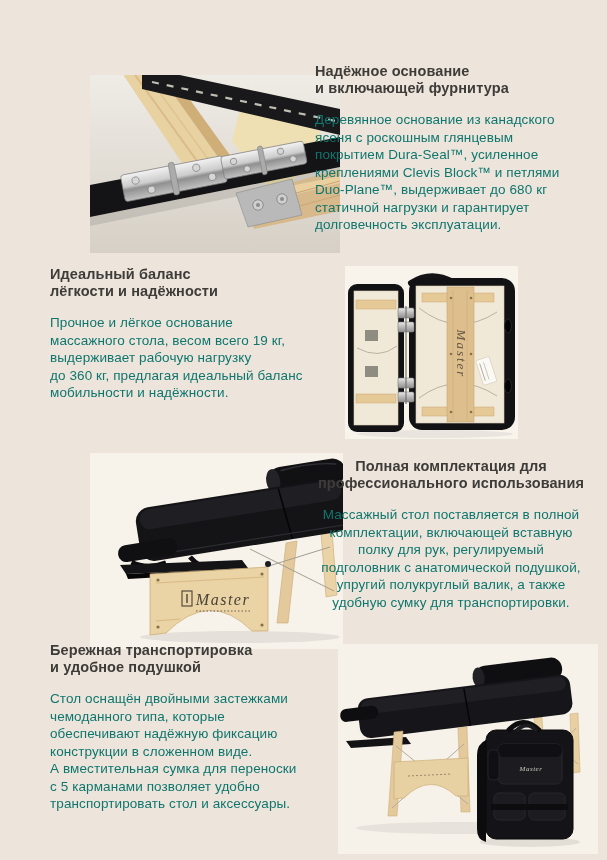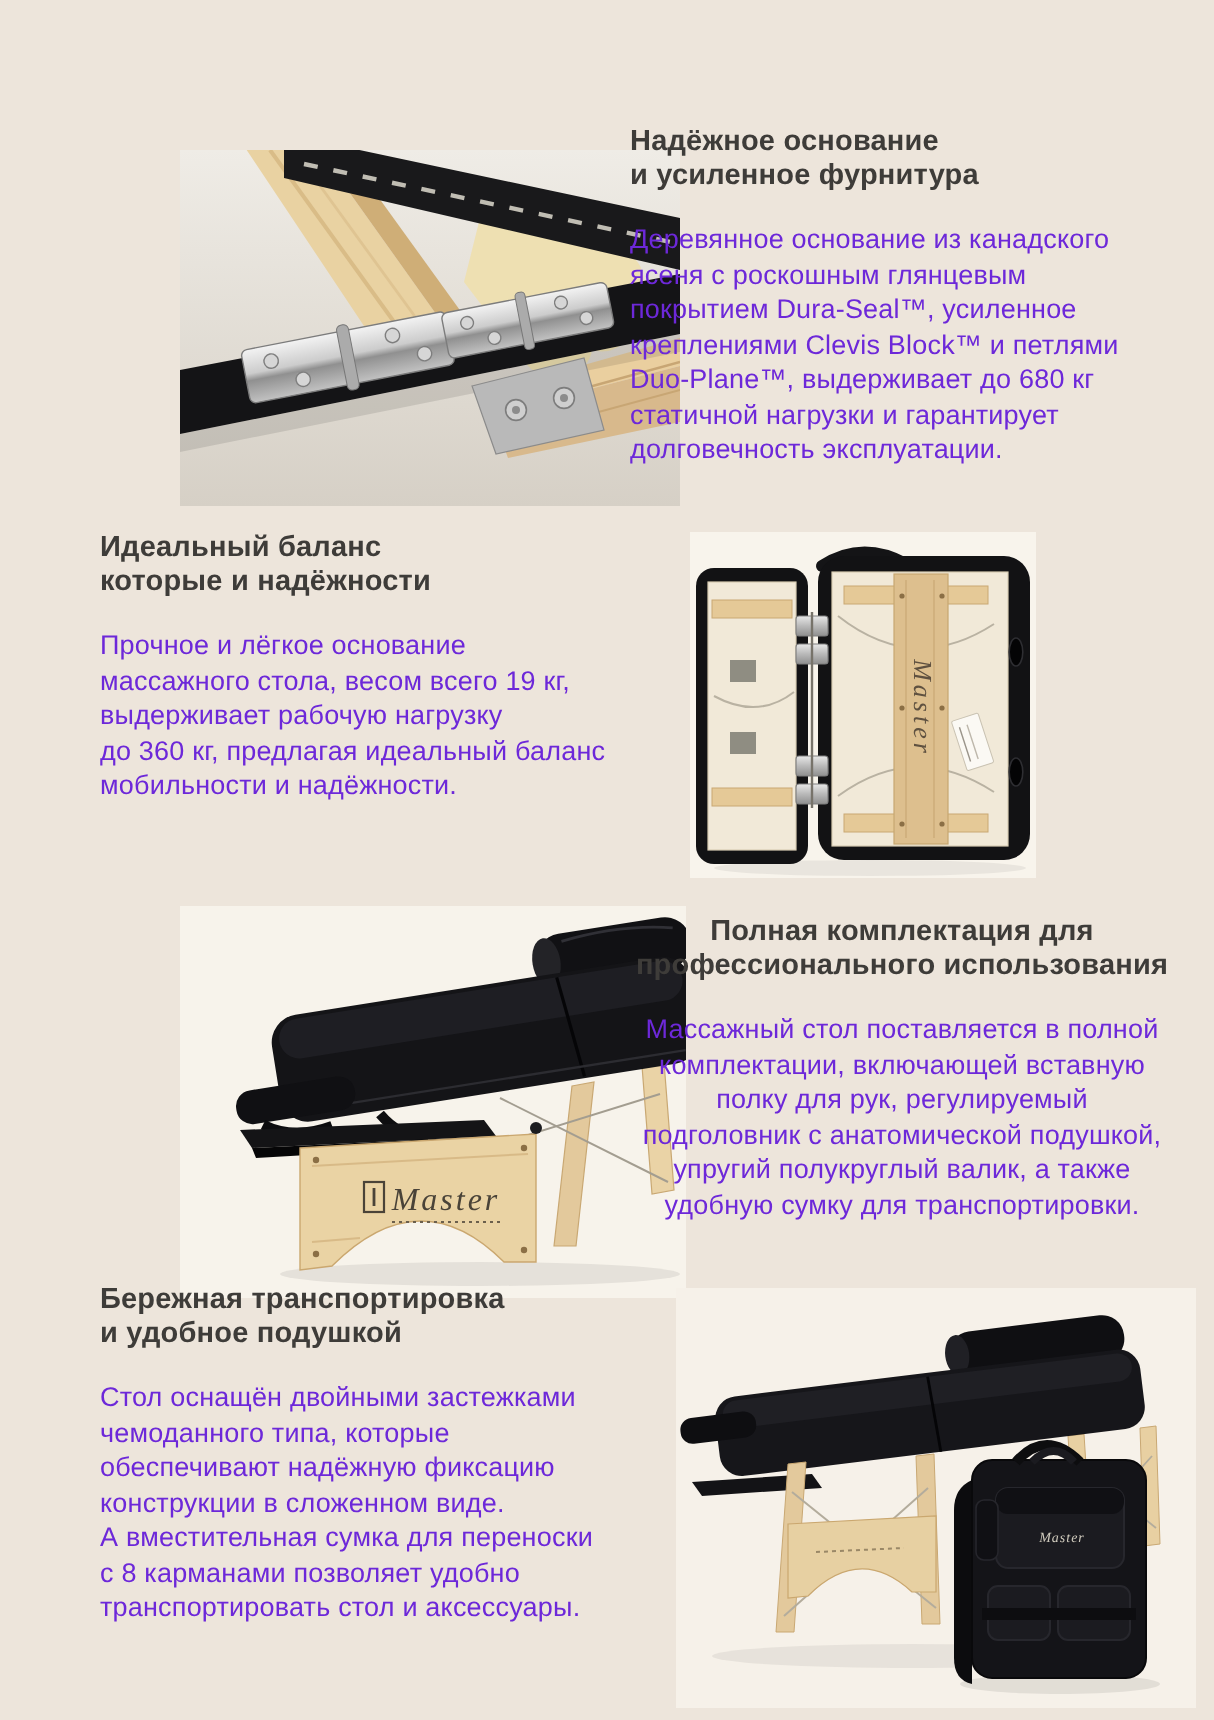--- a/index.html
+++ b/index.html
@@ -13,21 +13,21 @@
   .photo{position:absolute;display:block;}
   .photo svg{display:block;}
   .textblock{position:absolute;}
   .textblock h3{
     margin:0 0 14px 0;
     font-size:14.5px;line-height:17px;font-weight:700;
     color:#3e3c39;letter-spacing:.1px;white-space:pre-line;
   }
   .textblock p{
     margin:0;font-size:13.5px;line-height:17.5px;
-    color:#6d28d9;letter-spacing:.1px;white-space:pre-line;
+    color:#0f766e;letter-spacing:.1px;white-space:pre-line;
   }
   
   .p1{left:50px;top:59px;width:250px;height:178px;}
   .t1{left:315px;top:63px;width:272px;}
   .t2{left:50px;top:266px;width:258px;}
   .p2{left:305px;top:250px;width:173px;height:173px;}
   .p3{left:50px;top:437px;width:253px;height:196px;}
   .t3{left:315px;top:458px;width:272px;text-align:center;}
   .t4{left:50px;top:642px;width:258px;}
   .p4{left:298px;top:628px;width:260px;height:210px;}
@@ -100,33 +100,33 @@
         <circle cx="144" cy="81" r="3.2" fill="#d6d6d6" stroke="#7e7e7e" stroke-width="0.7"></circle>
         <circle cx="156" cy="91" r="3.2" fill="#d6d6d6" stroke="#7e7e7e" stroke-width="0.7"></circle>
         <circle cx="192" cy="80" r="3.2" fill="#d6d6d6" stroke="#7e7e7e" stroke-width="0.7"></circle>
         <circle cx="203" cy="90" r="3.2" fill="#d6d6d6" stroke="#7e7e7e" stroke-width="0.7"></circle>
       </g>
     </svg>
   </figure>
 
   <div class="textblock t1">
     <h3>Надёжное основание
-и усиленное фурнитура</h3>
+и включающей фурнитура</h3>
     <p>Деревянное основание из канадского
 ясеня с роскошным глянцевым
 покрытием Dura-Seal™, усиленное
 креплениями Clevis Block™ и петлями
 Duo-Plane™, выдерживает до 680 кг
 статичной нагрузки и гарантирует
 долговечность эксплуатации.</p>
   </div>
 
   <div class="textblock t2">
     <h3>Идеальный баланс
-которые и надёжности</h3>
+лёгкости и надёжности</h3>
     <p>Прочное и лёгкое основание
 массажного стола, весом всего 19 кг,
 выдерживает рабочую нагрузку
 до 360 кг, предлагая идеальный баланс
 мобильности и надёжности.</p>
   </div>
 
   <figure class="photo p2">
     <svg viewBox="0 0 173 173" width="173" height="173">
       <defs>
@@ -258,21 +258,21 @@
   </div>
 
   <div class="textblock t4">
     <h3>Бережная транспортировка
 и удобное подушкой</h3>
     <p>Стол оснащён двойными застежками
 чемоданного типа, которые
 обеспечивают надёжную фиксацию
 конструкции в сложенном виде.
 А вместительная сумка для переноски
-с 8 карманами позволяет удобно
+с 5 карманами позволяет удобно
 транспортировать стол и аксессуары.</p>
   </div>
 
   <figure class="photo p4">
     <svg viewBox="0 0 260 210" width="260" height="210">
       <rect width="260" height="210" fill="#f6f1e9"></rect>
       <ellipse cx="118" cy="184" rx="100" ry="6" fill="#000000" opacity="0.06"></ellipse>
       <ellipse cx="192" cy="198" rx="50" ry="5" fill="#000000" opacity="0.08"></ellipse>
 
       <g>

